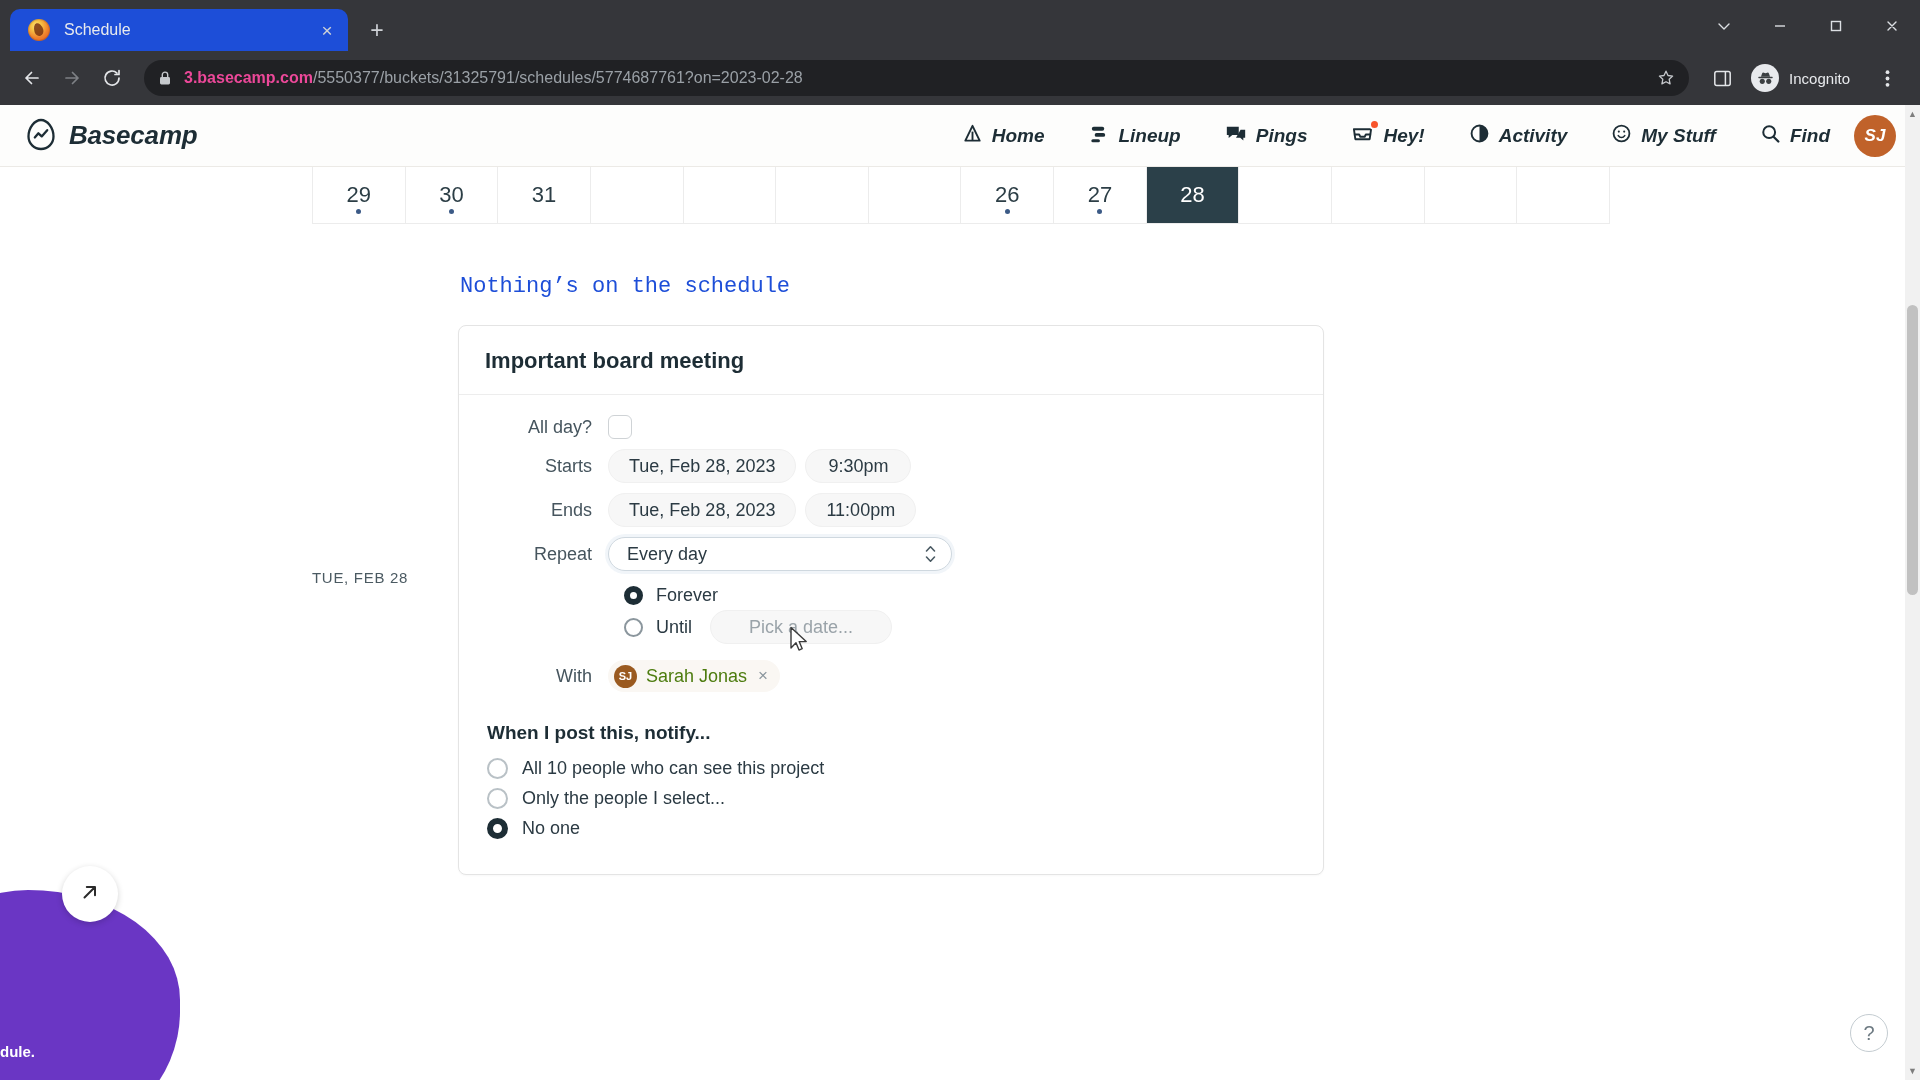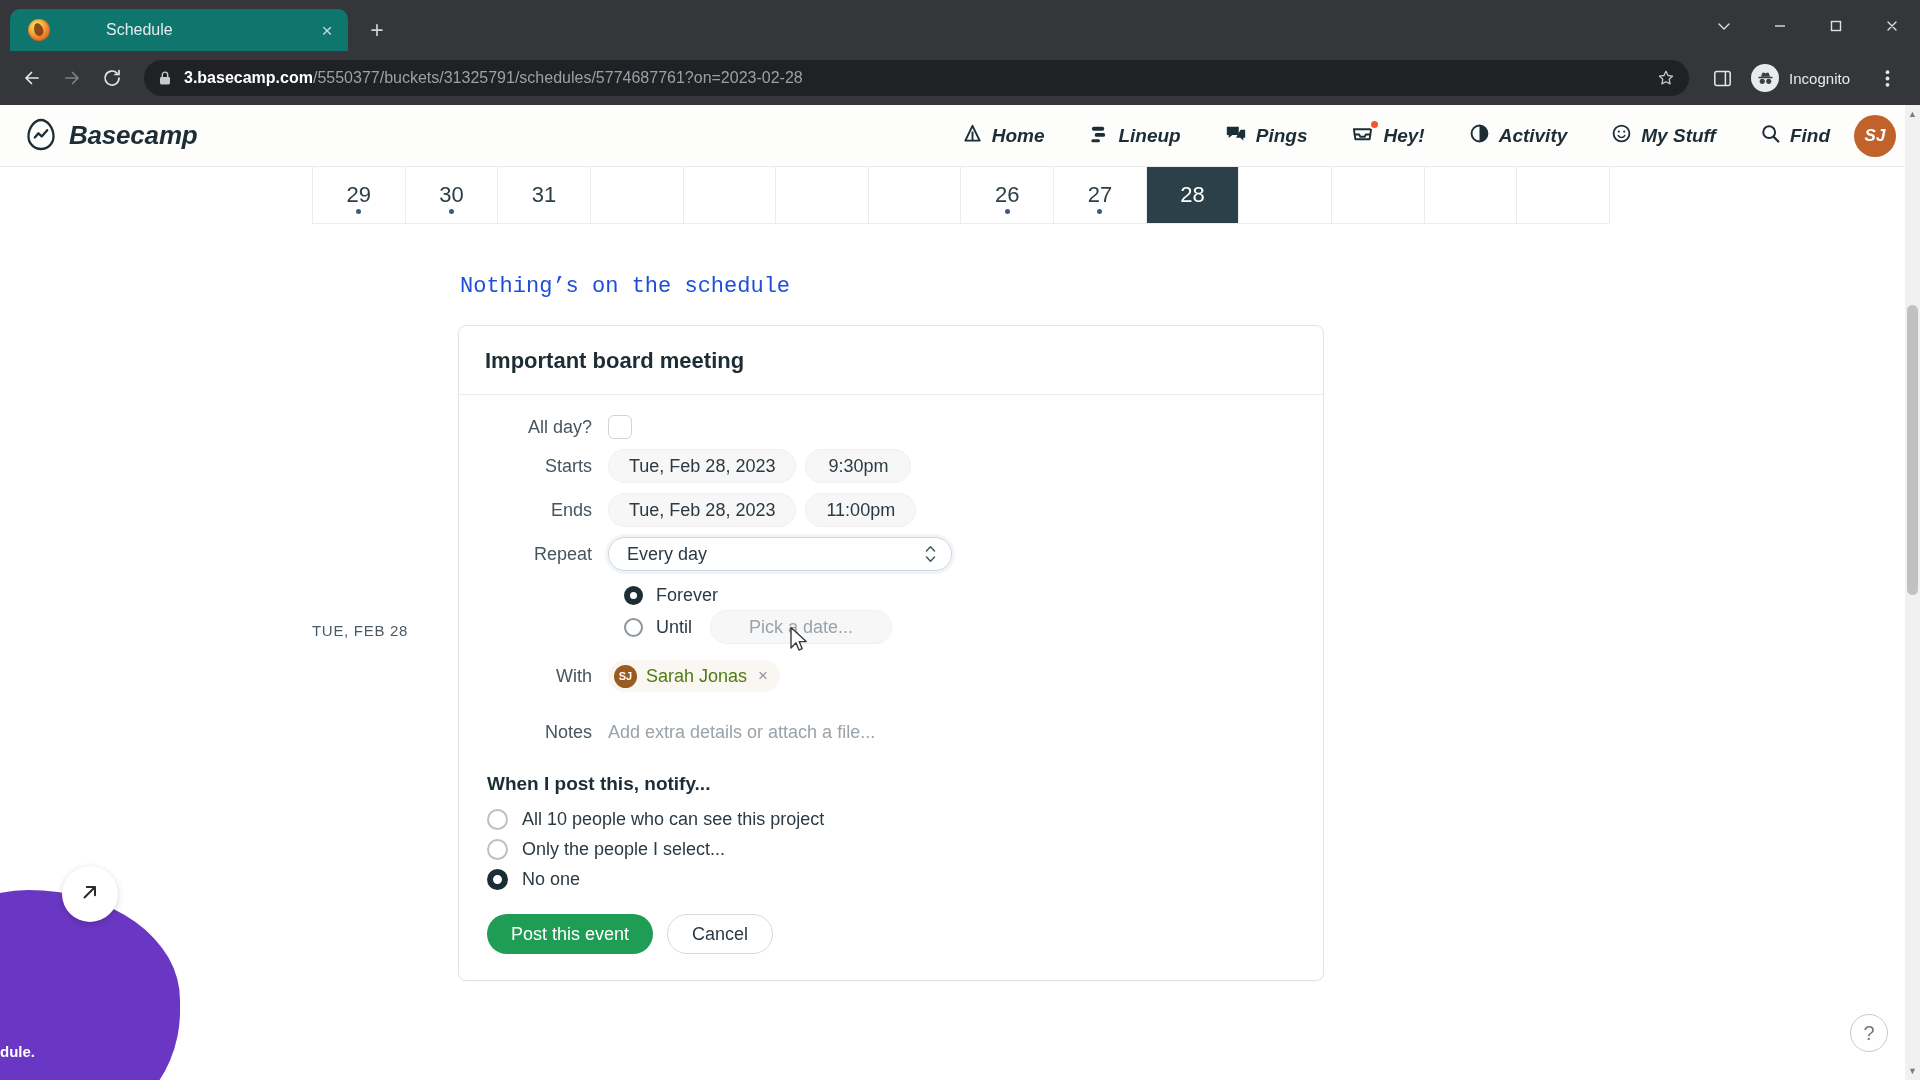--- a/index.html
+++ b/index.html
@@ -17,27 +17,26 @@
     height: 51px;
     background: #35363a;
     display: flex;
     align-items: flex-end;
     padding-left: 10px;
     position: relative;
   }
   .tab {
     width: 338px;
     height: 42px;
-    background: #0f766e;
+    background: #1d4ed8;
     border-radius: 10px 10px 0 0;
     display: flex;
     align-items: center;
     padding: 0 8px 0 18px;
     position: relative;
-    gap: 42px;
   }
   .tab-favicon {
     width: 22px; height: 22px; border-radius: 50%;
     background: radial-gradient(circle at 38% 32%, #ffe08a 0%, #f7c948 22%, #f0812c 58%, #e0551a 100%);
     flex: 0 0 auto; position: relative;
     box-shadow: inset 0 0 0 1px rgba(0,0,0,.12);
   }
   .tab-favicon::after{
     content:""; position:absolute; left:6px; top:4px; width:9px; height:13px;
     border-radius: 50% 50% 50% 50% / 60% 60% 40% 40%;
@@ -79,21 +78,21 @@
     color: #e4e6e9; cursor: pointer; border-radius: 50%;
   }
   .nav-btn.disabled { color: #7e8085; }
   .omnibox {
     flex: 1; height: 36px; background: #202124; border-radius: 18px;
     display: flex; align-items: center; padding: 0 14px; margin: 0 10px;
     min-width: 0;
   }
   .lock-icon { flex: 0 0 auto; margin-right: 12px; color:#c6c9cd; display:flex; }
   .url { font-size: 16px; color: #9aa0a6; white-space: nowrap; overflow: hidden; }
-  .url b { color: #ffffff; font-weight: 700; }
+  .url b { color: #ec4899; font-weight: 700; }
   .star-icon { margin-left: auto; padding-left: 14px; color:#c6c9cd; display:flex; cursor:pointer;}
   .tb-icon {
     width: 38px; height: 38px; display:flex; align-items:center; justify-content:center;
     color:#e4e6e9; cursor:pointer; border-radius:50%;
   }
   .incognito-pill {
     display: flex; align-items: center; gap: 10px; height: 38px;
     padding: 0 14px 0 6px; border-radius: 19px; cursor: pointer;
   }
   .incog-avatar {
@@ -635,44 +634,36 @@
 
             <div class="frow" style="margin-bottom:30px;">
               <div class="flabel">With</div>
               <div class="chip">
                 <span class="chip-avatar">SJ</span>
                 <span class="chip-name">Sarah Jonas</span>
                 <span class="chip-x">×</span>
               </div>
             </div>
 
-            <div class="frow" style="margin-bottom:0;">
-              <div class="flabel">Notes</div>
-              <div class="notes-ph">Add extra details or attach a file...</div>
-            </div>
 
             <div class="notify-head">When I post this, notify...</div>
 
             <div class="notify-row">
               <span class="radio"></span>
               <span class="notify-label">All 10 people who can see this project</span>
             </div>
             <div class="notify-row">
               <span class="radio"></span>
               <span class="notify-label">Only the people I select...</span>
             </div>
             <div class="notify-row">
               <span class="radio checked"></span>
               <span class="notify-label">No one</span>
             </div>
 
-            <div class="btnrow">
-              <button class="btn-primary">Post this event</button>
-              <button class="btn-secondary">Cancel</button>
-            </div>
 
           </div>
         </div>
       </div>
     </div>
 
     <div class="mouse-cursor">
       <svg width="20" height="27" viewBox="0 0 20 27">
         <path d="M2 1.5v20.5l5-5.2 3 7.3 3.2-1.4-3-7.1h7z" fill="#fff" stroke="#3a3a3a" stroke-width="1.4" stroke-linejoin="round"></path>
       </svg>

